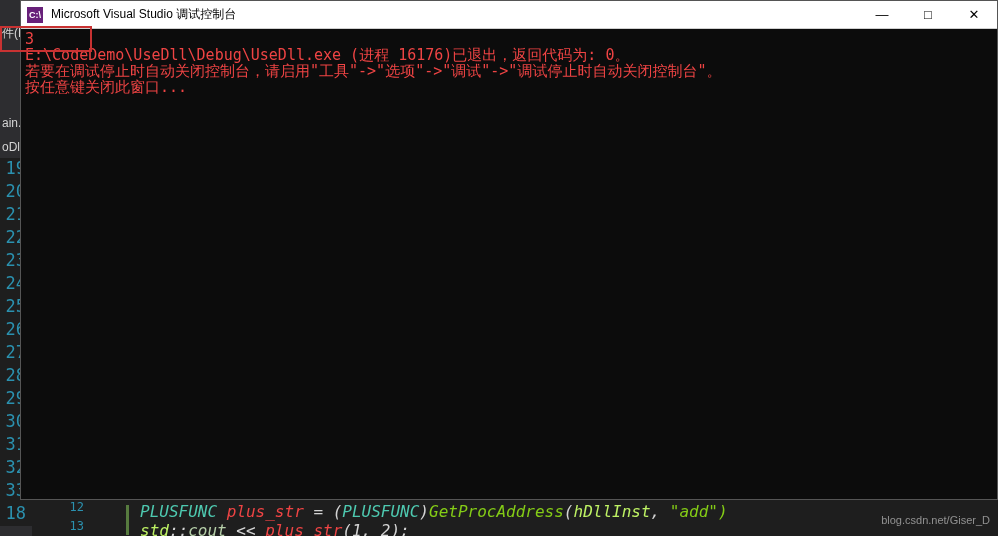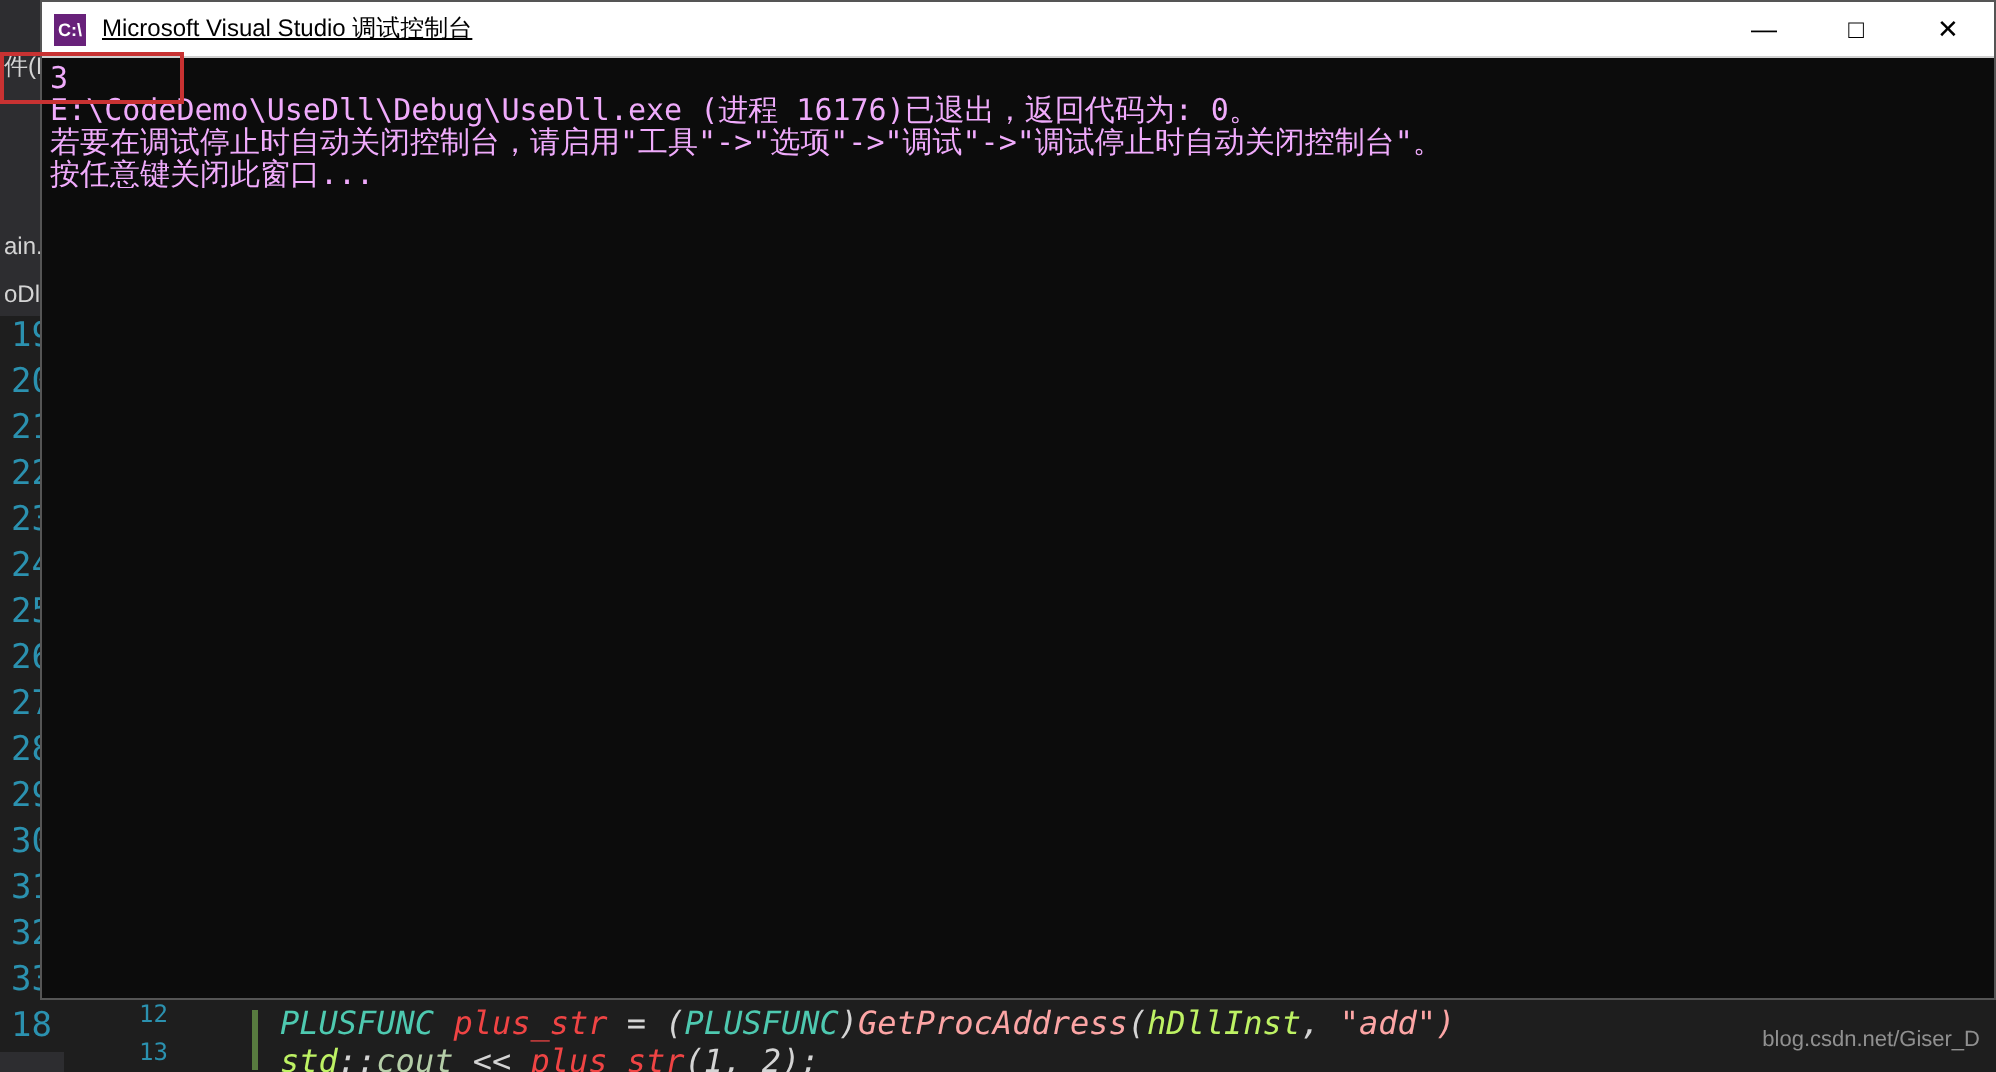--- a/index.html
+++ b/index.html
@@ -68,21 +68,21 @@
       position: absolute;
       left: 140px;
       font-family: Consolas, monospace;
       font-size: 16px;
       font-style: italic;
       white-space: nowrap;
     }
     .tok-type { color: #4ec9b0; }
     .tok-var { color: #ef4444; }
     .tok-punc { color: #d4d4d4; }
-    .tok-func-orange { color: #fca5a5; }
+    .tok-func-orange { color: #84cc16; }
     .tok-param { color: #bef264; }
     .tok-obj { color: #b5cea8; }
     .green-bar {
       position: absolute;
       left: 126px; top: 505px;
       width: 3px; height: 30px;
       background: #577b3f;
     }
     
     
@@ -112,36 +112,35 @@
       align-items: center;
       justify-content: center;
       font-size: 9px;
       color: #fff;
       font-weight: bold;
     }
     .titlebar-text {
       flex: 1;
       font-size: 12px;
       color: #000;
-      text-decoration: underline;
     }
     .titlebar-btn {
       width: 46px; height: 28px;
       display: flex;
       align-items: center;
       justify-content: center;
       font-size: 13px;
       color: #000;
       cursor: pointer;
     }
     
     .console-body {
       flex: 1;
       background: #0c0c0c;
-      color: #f0abfc;
+      color: #ef4444;
       font-family: "NSimSun", "SimSun", Consolas, monospace;
       font-size: 15px;
       padding: 2px 4px;
       line-height: 16px;
       white-space: pre-wrap;
       overflow: hidden;
     }
     
     .red-box {
       position: absolute;

